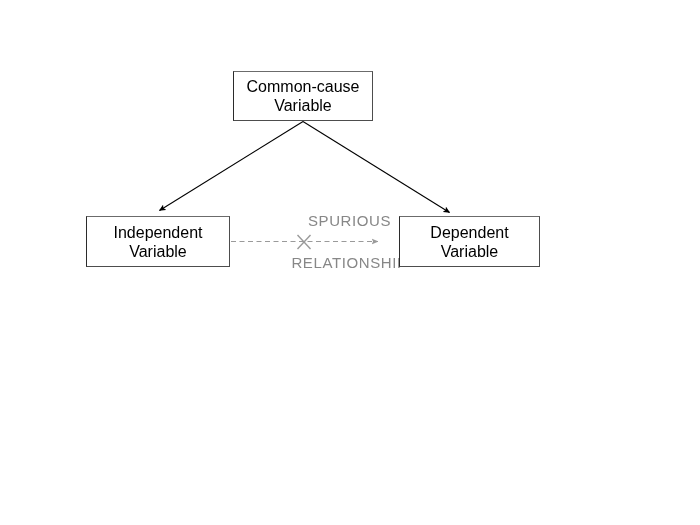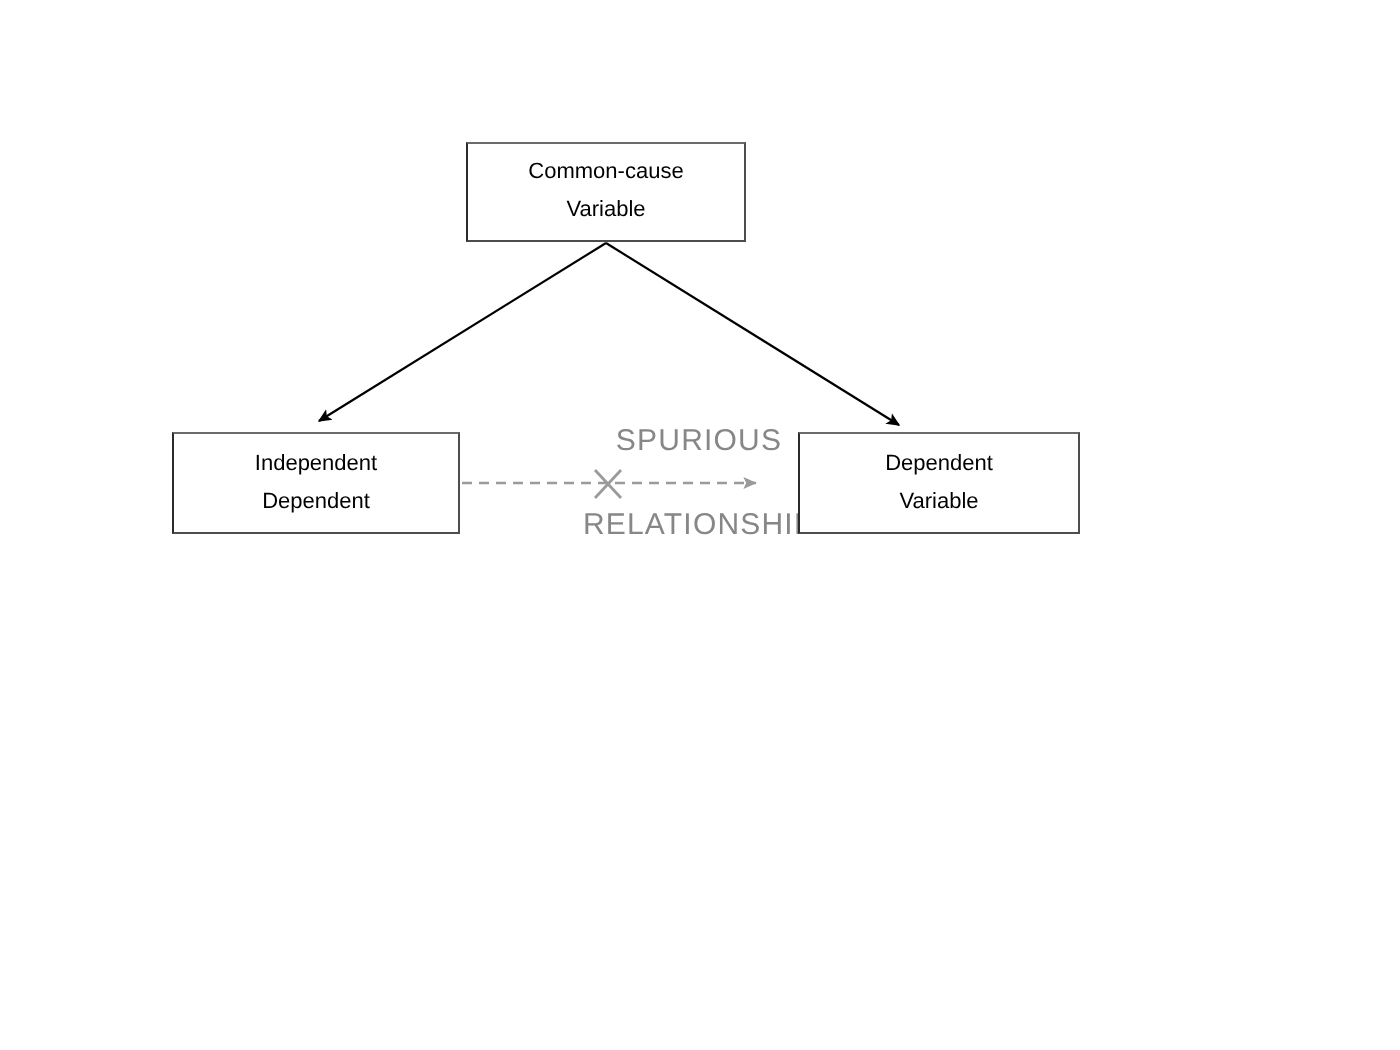--- a/index.html
+++ b/index.html
@@ -41,21 +41,21 @@
     border-top-color: #6b6b6b;
     border-left-color: #2b2b2b;
     display: flex;
     align-items: center;
     justify-content: center;
     z-index: 3;
   }
 
   .node-label {
     font-family: "Liberation Sans", sans-serif;
-    font-size: 11px;
+    font-size: 16px;
     line-height: 19px;
     color: #000000;
     text-align: center;
     white-space: pre-line;
     letter-spacing: 0px;
   }
 
   #node-common-cause {
     left: 233px;
     top: 71px;
@@ -133,21 +133,21 @@
     </g>
   </svg>
 
   <div class="node-box" id="node-common-cause">
     <span class="node-label">Common-cause
 Variable</span>
   </div>
 
   <div class="node-box" id="node-independent">
     <span class="node-label">Independent
-Dependent</span>
+Variable</span>
   </div>
 
   <div class="node-box" id="node-dependent">
     <span class="node-label">Dependent
 Variable</span>
   </div>
 
   <div class="spurious-label" id="spurious-top">SPURIOUS</div>
 
   <div class="spurious-label" id="spurious-bottom">RELATIONSHIP</div>

